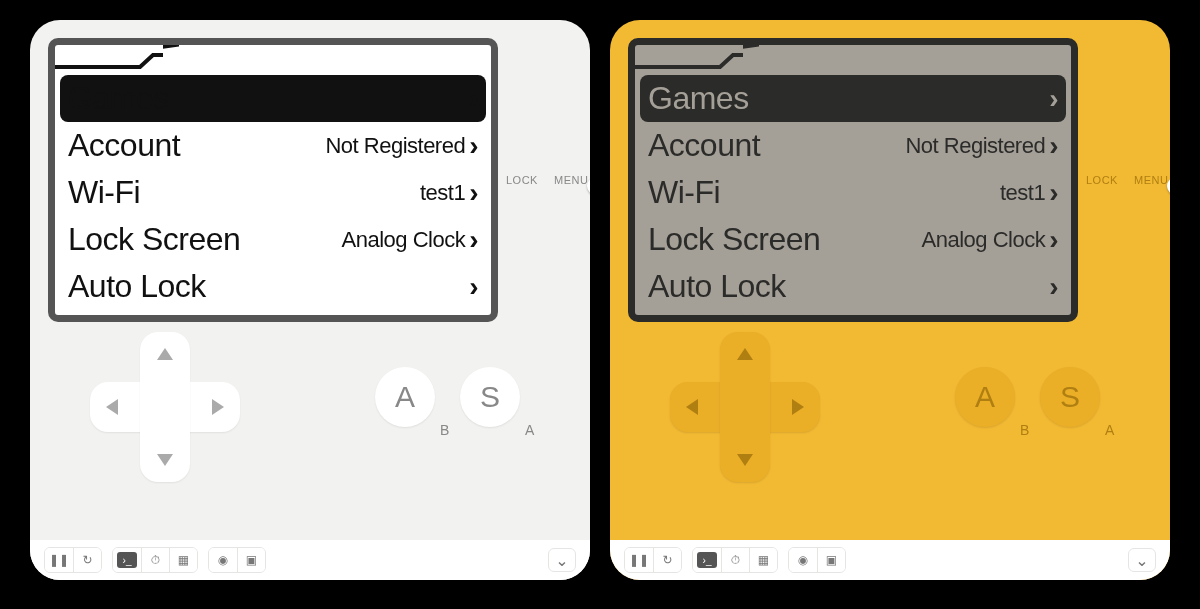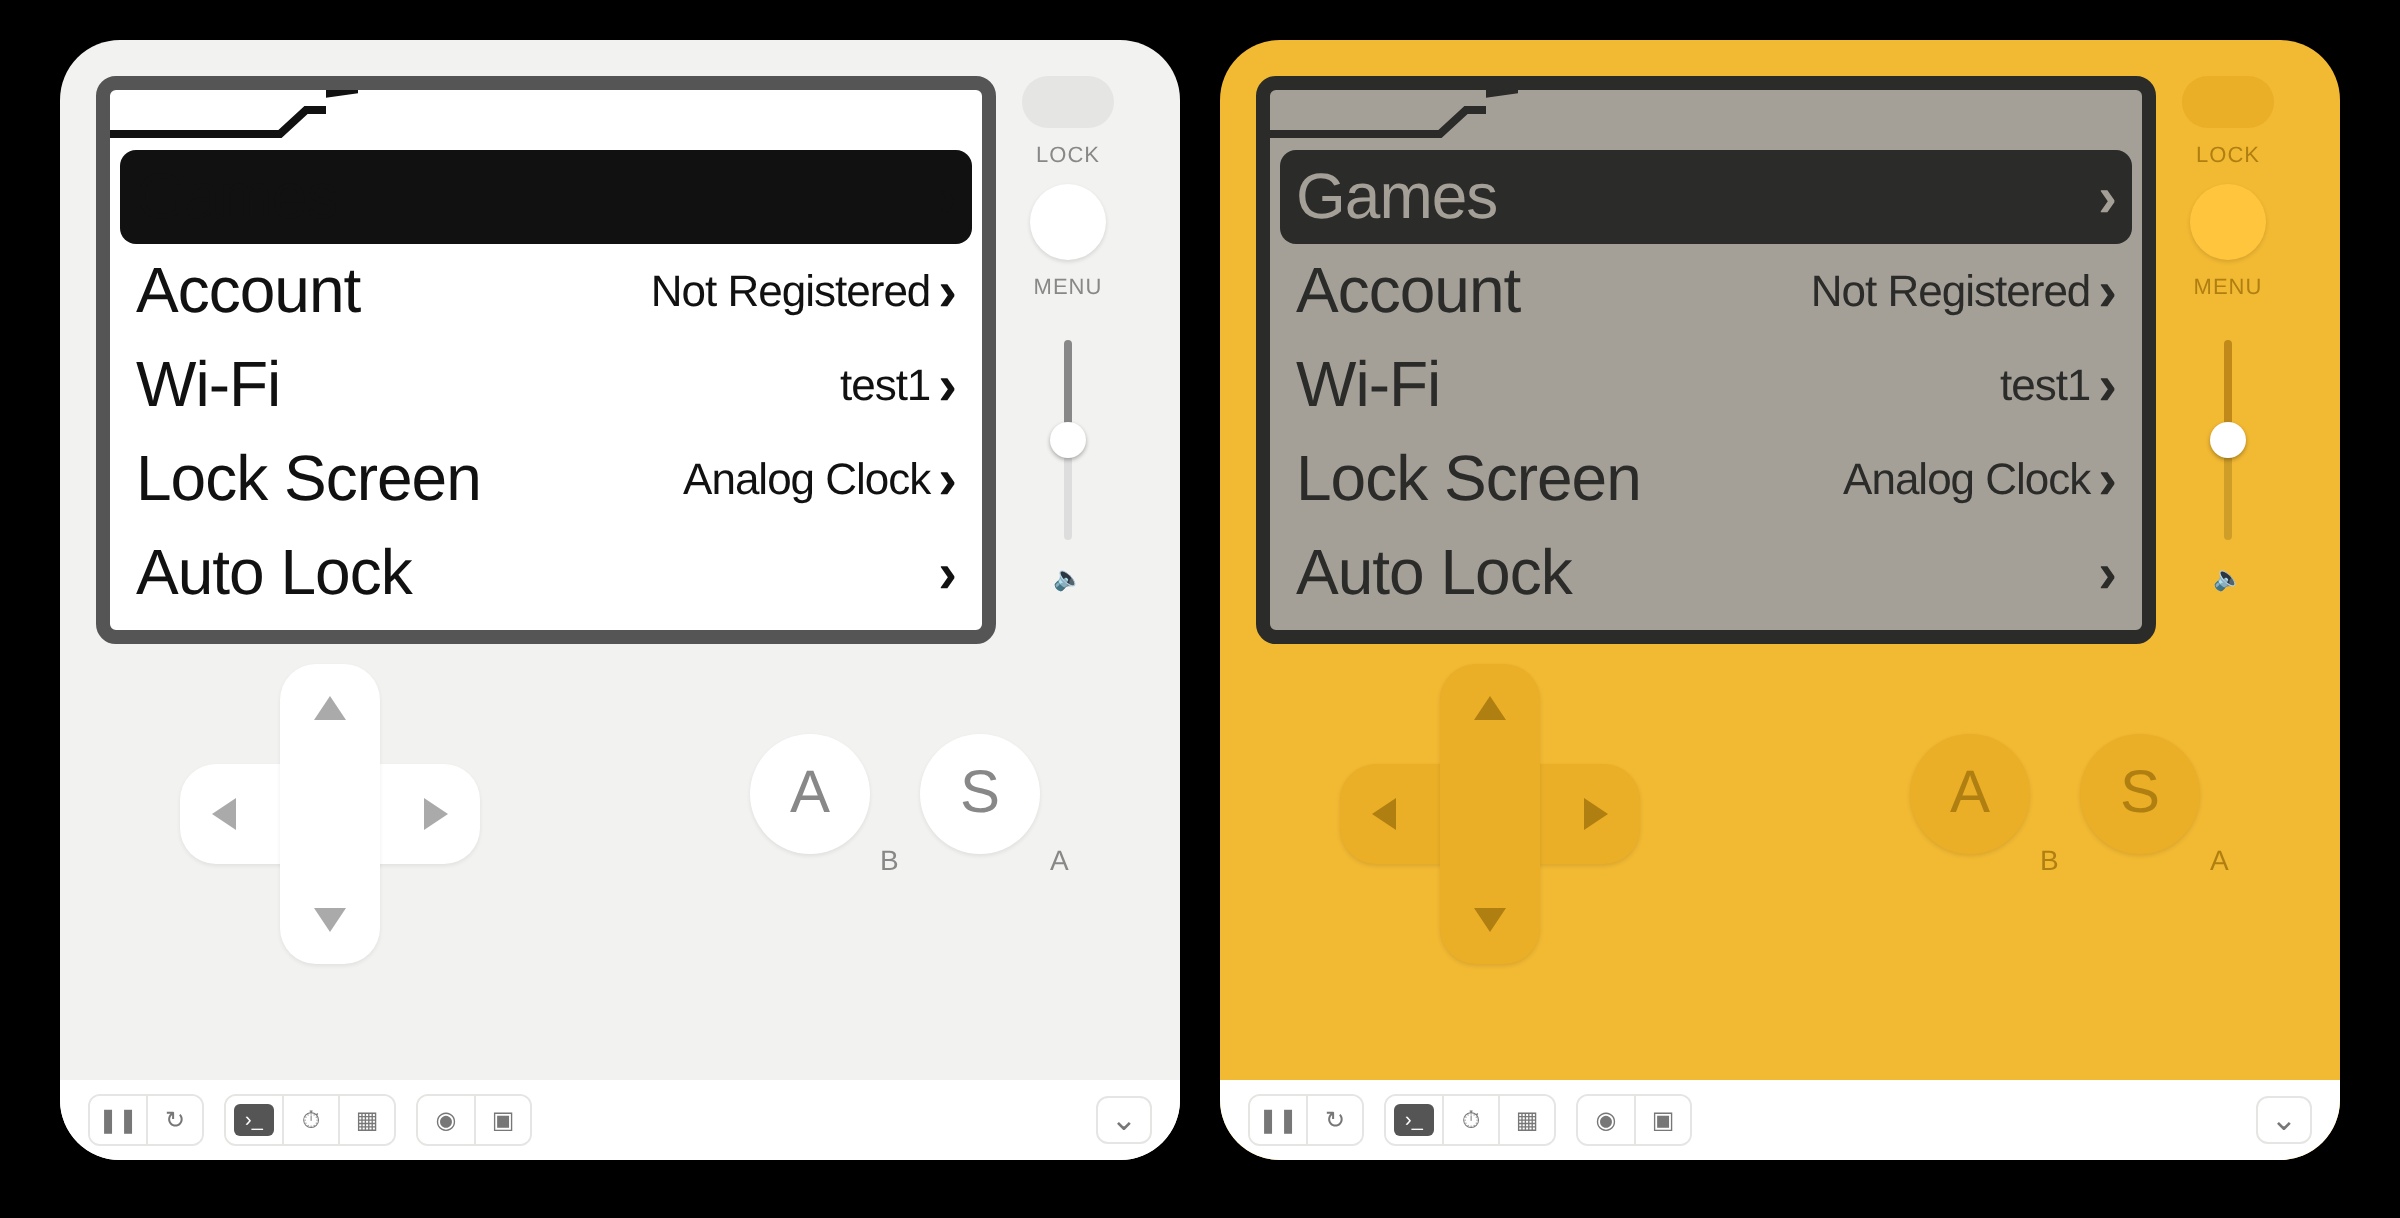--- a/index.html
+++ b/index.html
@@ -65,21 +65,21 @@
   .device.yellow .menu-item.selected { background: #2b2b2a; color: #a5a097; }
   .menu-label { flex: 1; }
   .menu-value { font-size: 22px; margin-right: 4px; }
   .menu-chevron { font-size: 28px; font-weight:600; line-height:1; }
 
   
   .sidecol {
     width: 72px;
     padding-top: 18px;
     display: flex;
-    flex-direction: column;
+    flex-direction: row;
     align-items: center;
     gap: 8px;
   }
   .lock-btn {
     width: 46px; height: 26px;
     border-radius: 13px;
   }
   .device.light .lock-btn { background:#e5e5e3; }
   .device.yellow .lock-btn { background:#eaae27; }
   .side-label { font-size: 11px; letter-spacing:0.5px; }

